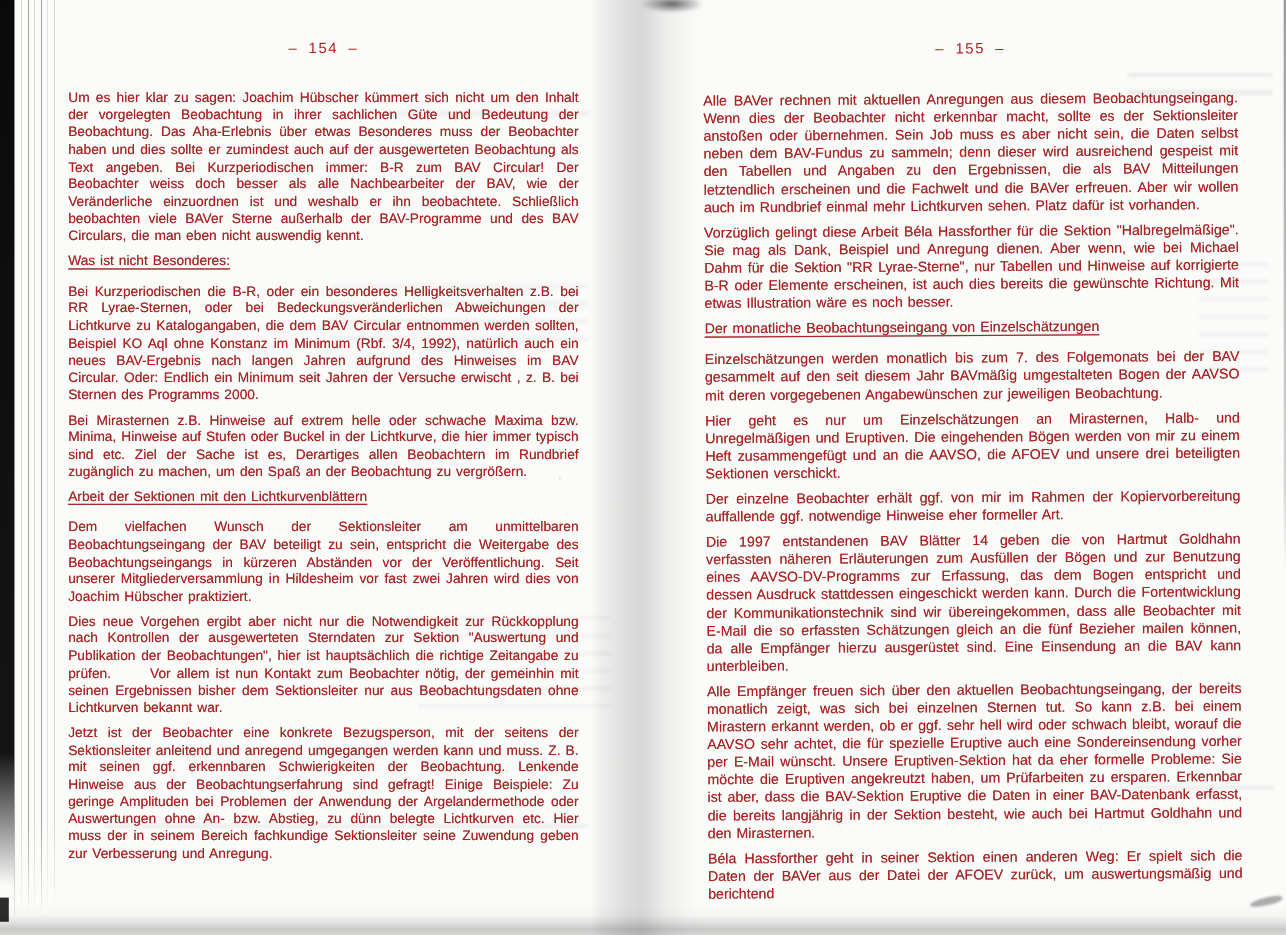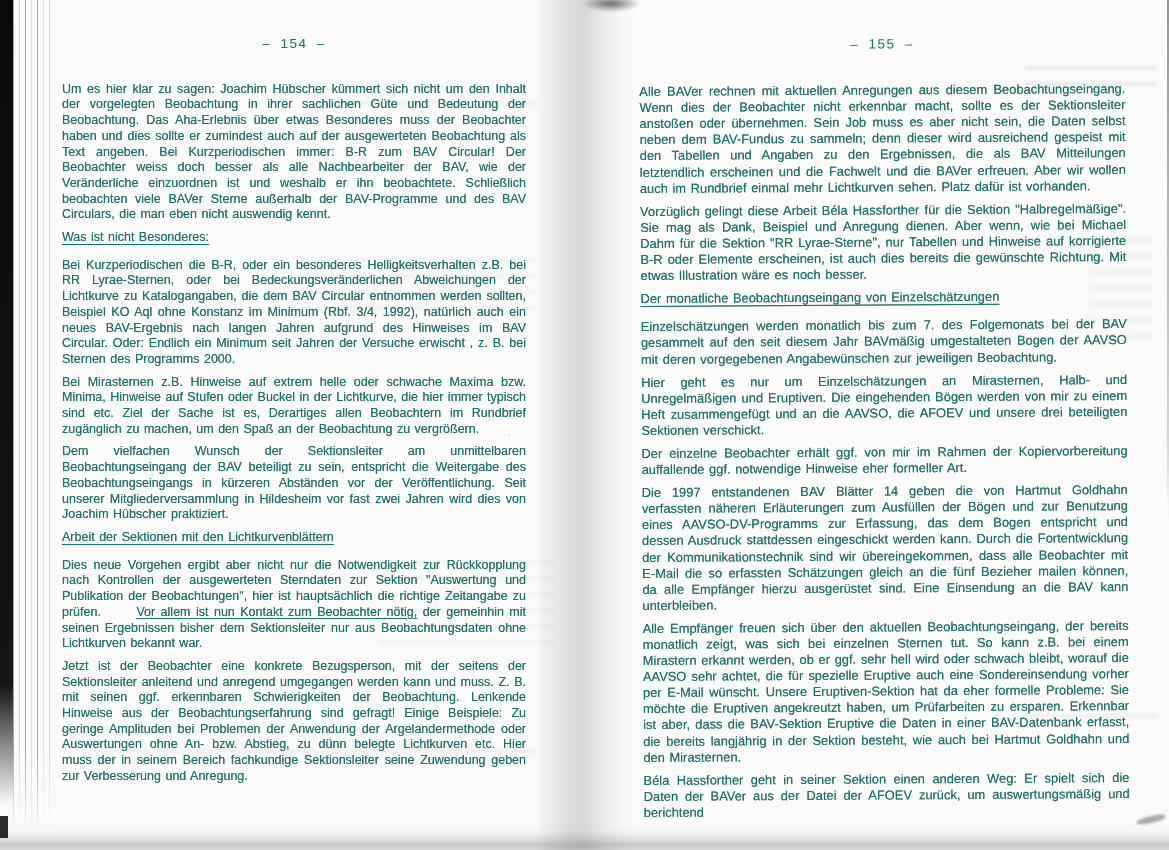--- a/index.html
+++ b/index.html
@@ -3,21 +3,21 @@
 <meta charset="utf-8">
 <style>
   html,body { margin:0; padding:0; background:#e9e9e7; }
   .scan {
     position:relative;
     width:1169px; height:850px;
     margin:0 auto;
     background:#fbfbfa;
     overflow:hidden;
     font-family:"Liberation Sans","DejaVu Sans",sans-serif;
-    color:#0f766e;
+    color:#b91c1c;
   }
 
   
   .edge-black{position:absolute;left:0;top:0;width:13px;height:805px;
     background:linear-gradient(180deg,#0a0a0a 0%,#141414 85%,rgba(20,20,20,0) 100%);}
   .edge-notch{position:absolute;left:0;top:816px;width:8px;height:22px;background:#2c2c2c;filter:blur(.5px);}
   .edge-streaks{position:absolute;left:13px;top:0;width:45px;height:832px;
     background:repeating-linear-gradient(90deg,
       rgba(70,70,70,.5) 0 1px, rgba(245,245,244,0) 1px 6px,
       rgba(120,120,120,.28) 6px 7px, rgba(248,248,247,0) 7px 12px);}
@@ -49,21 +49,21 @@
 
   
   .page{position:absolute;text-align:justify;}
   .page-left{left:62px;top:36px;width:464px;font-size:12.5px;line-height:15.7px;}
   .page-right{left:639px;top:38px;width:486px;font-size:12.9px;line-height:16.1px;
     transform:rotate(-.35deg);transform-origin:top left;}
   .pagenum{text-align:center;font-size:13.5px;letter-spacing:1.5px;
     margin:0 0 30px;word-spacing:4px;}
   .para{margin:0 0 7px;word-spacing:1px;text-shadow:0 0 .4px rgba(20,20,20,.55);}
   .heading{margin:0 0 12px;text-decoration:underline;text-underline-offset:2.5px;}
-  .u{text-decoration:underline;text-underline-offset:2px;margin-left:30px;}
+  .u{text-underline-offset:2px;margin-left:30px;}
 </style>
 </head>
 <body>
 
 <div class="scan">
 
   <div class="edge-black"></div>
   <div class="edge-streaks"></div>
   <div class="edge-notch"></div>
   <div class="edge-right"></div>
@@ -80,22 +80,22 @@
   <div class="ghost" style="left:380px;top:560px;width:175px;height:90px;opacity:.09;"></div>
   <div class="ghost" style="left:1030px;top:714px;width:128px;height:12px;opacity:.14;"></div>
   <div class="ghost" style="left:95px;top:749px;width:440px;height:13px;opacity:.14;"></div>
 
   <section class="page page-left">
     <div class="pagenum">–  154  –</div>
     <p class="para">Um es hier klar zu sagen: Joachim Hübscher kümmert sich nicht um den Inhalt der vorgelegten Beobachtung in ihrer sachlichen Güte und Bedeutung der Beobachtung. Das Aha-Erlebnis über etwas Besonderes muss der Beobachter haben und dies sollte er zumindest auch auf der ausgewerteten Beobachtung als Text angeben. Bei Kurzperiodischen immer: B-R zum BAV Circular! Der Beobachter weiss doch besser als alle Nachbearbeiter der BAV, wie der Veränderliche einzuordnen ist und weshalb er ihn beobachtete. Schließlich beobachten viele BAVer Sterne außerhalb der BAV-Programme und des BAV Circulars, die man eben nicht auswendig kennt.</p>
     <p class="para heading">Was ist nicht Besonderes:</p>
     <p class="para">Bei Kurzperiodischen die B-R, oder ein besonderes Helligkeitsverhalten z.B. bei RR Lyrae-Sternen, oder bei Bedeckungsveränderlichen Abweichungen der Lichtkurve zu Katalogangaben, die dem BAV Circular entnommen werden sollten, Beispiel KO Aql ohne Konstanz im Minimum (Rbf. 3/4, 1992), natürlich auch ein neues BAV-Ergebnis nach langen Jahren aufgrund des Hinweises im BAV Circular. Oder: Endlich ein Minimum seit Jahren der Versuche erwischt , z. B. bei Sternen des Programms 2000.</p>
     <p class="para">Bei Mirasternen z.B. Hinweise auf extrem helle oder schwache Maxima bzw. Minima, Hinweise auf Stufen oder Buckel in der Lichtkurve, die hier immer typisch sind etc. Ziel der Sache ist es, Derartiges allen Beobachtern im Rundbrief zugänglich zu machen, um den Spaß an der Beobachtung zu vergrößern.</p>
+    <p class="para heading">Arbeit der Sektionen mit den Lichtkurvenblättern</p>
     <p class="para">Dem vielfachen Wunsch der Sektionsleiter am unmittelbaren Beobachtungseingang der BAV beteiligt zu sein, entspricht die Weitergabe des Beobachtungseingangs in kürzeren Abständen vor der Veröffentlichung. Seit unserer Mitgliederversammlung in Hildesheim vor fast zwei Jahren wird dies von Joachim Hübscher praktiziert.</p>
-    <p class="para heading">Arbeit der Sektionen mit den Lichtkurvenblättern</p>
     <p class="para"><span>Dies neue Vorgehen ergibt aber nicht nur die Notwendigkeit zur Rückkopplung nach Kontrollen der ausgewerteten Sterndaten zur Sektion "Auswertung und Publikation der Beobachtungen", hier ist hauptsächlich die richtige Zeitangabe zu prüfen. </span><span class="u">Vor allem ist nun Kontakt zum Beobachter nötig,</span><span> der gemeinhin mit seinen Ergebnissen bisher dem Sektionsleiter nur aus Beobachtungsdaten ohne Lichtkurven bekannt war.</span></p>
     <p class="para">Jetzt ist der Beobachter eine konkrete Bezugsperson, mit der seitens der Sektionsleiter anleitend und anregend umgegangen werden kann und muss. Z. B. mit seinen ggf. erkennbaren Schwierigkeiten der Beobachtung. Lenkende Hinweise aus der Beobachtungserfahrung sind gefragt! Einige Beispiele: Zu geringe Amplituden bei Problemen der Anwendung der Argelandermethode oder Auswertungen ohne An- bzw. Abstieg, zu dünn belegte Lichtkurven etc. Hier muss der in seinem Bereich fachkundige Sektionsleiter seine Zuwendung geben zur Verbesserung und Anregung.</p>
   </section>
 
   <section class="page page-right">
     <div class="pagenum">–  155  –</div>
     <p class="para">Alle BAVer rechnen mit aktuellen Anregungen aus diesem Beobachtungseingang. Wenn dies der Beobachter nicht erkennbar macht, sollte es der Sektionsleiter anstoßen oder übernehmen. Sein Job muss es aber nicht sein, die Daten selbst neben dem BAV-Fundus zu sammeln; denn dieser wird ausreichend gespeist mit den Tabellen und Angaben zu den Ergebnissen, die als BAV Mitteilungen letztendlich erscheinen und die Fachwelt und die BAVer erfreuen. Aber wir wollen auch im Rundbrief einmal mehr Lichtkurven sehen. Platz dafür ist vorhanden.</p>
     <p class="para">Vorzüglich gelingt diese Arbeit Béla Hassforther für die Sektion "Halbregelmäßige". Sie mag als Dank, Beispiel und Anregung dienen. Aber wenn, wie bei Michael Dahm für die Sektion "RR Lyrae-Sterne", nur Tabellen und Hinweise auf korrigierte B-R oder Elemente erscheinen, ist auch dies bereits die gewünschte Richtung. Mit etwas Illustration wäre es noch besser.</p>
     <p class="para heading">Der monatliche Beobachtungseingang von Einzelschätzungen</p>
     <p class="para">Einzelschätzungen werden monatlich bis zum 7. des Folgemonats bei der BAV gesammelt auf den seit diesem Jahr BAVmäßig umgestalteten Bogen der AAVSO mit deren vorgegebenen Angabewünschen zur jeweiligen Beobachtung.</p>

